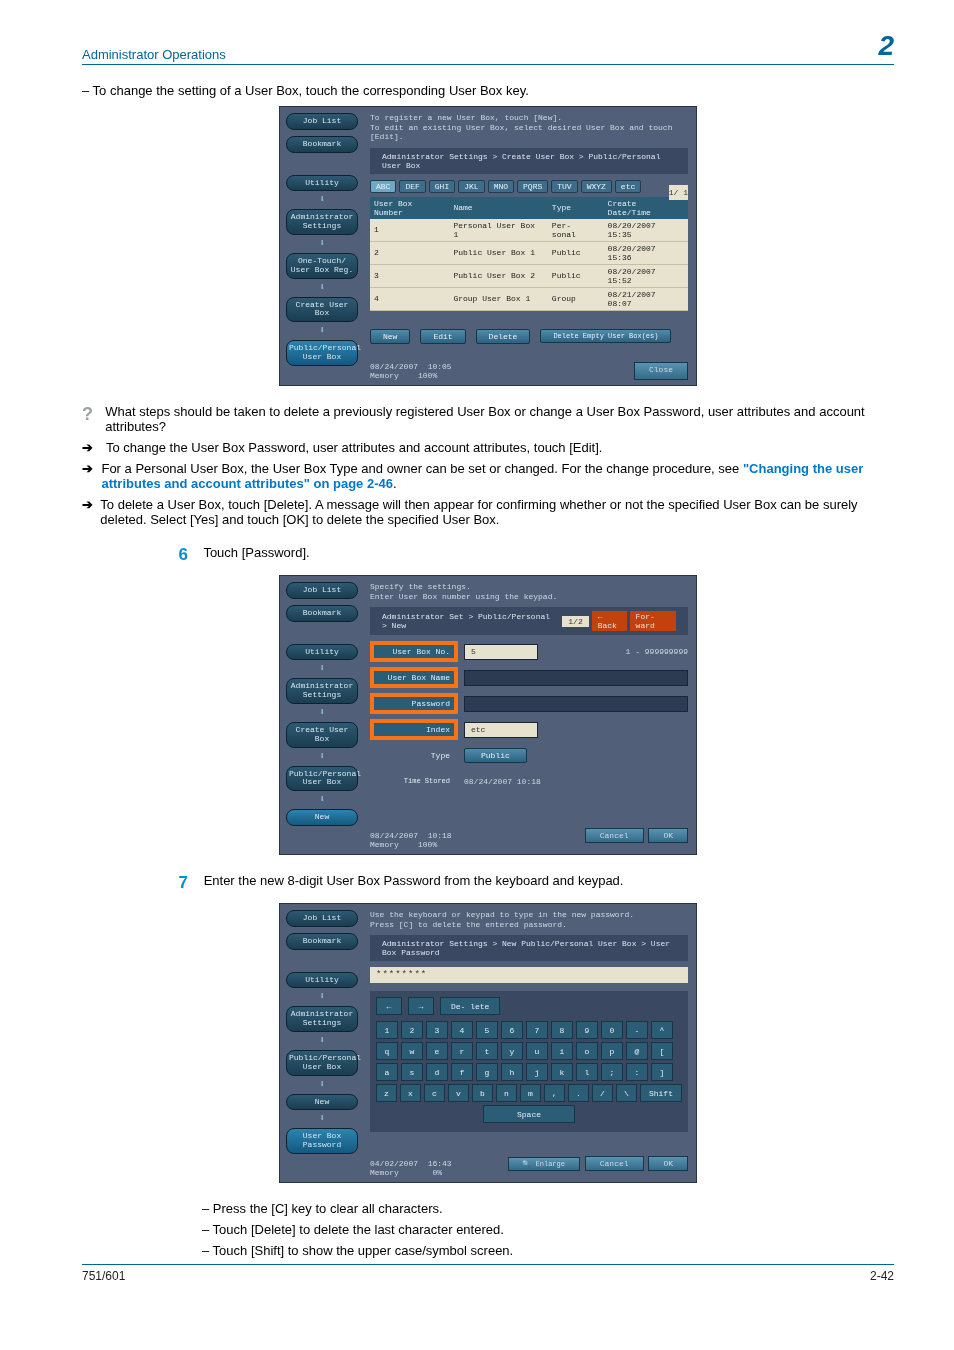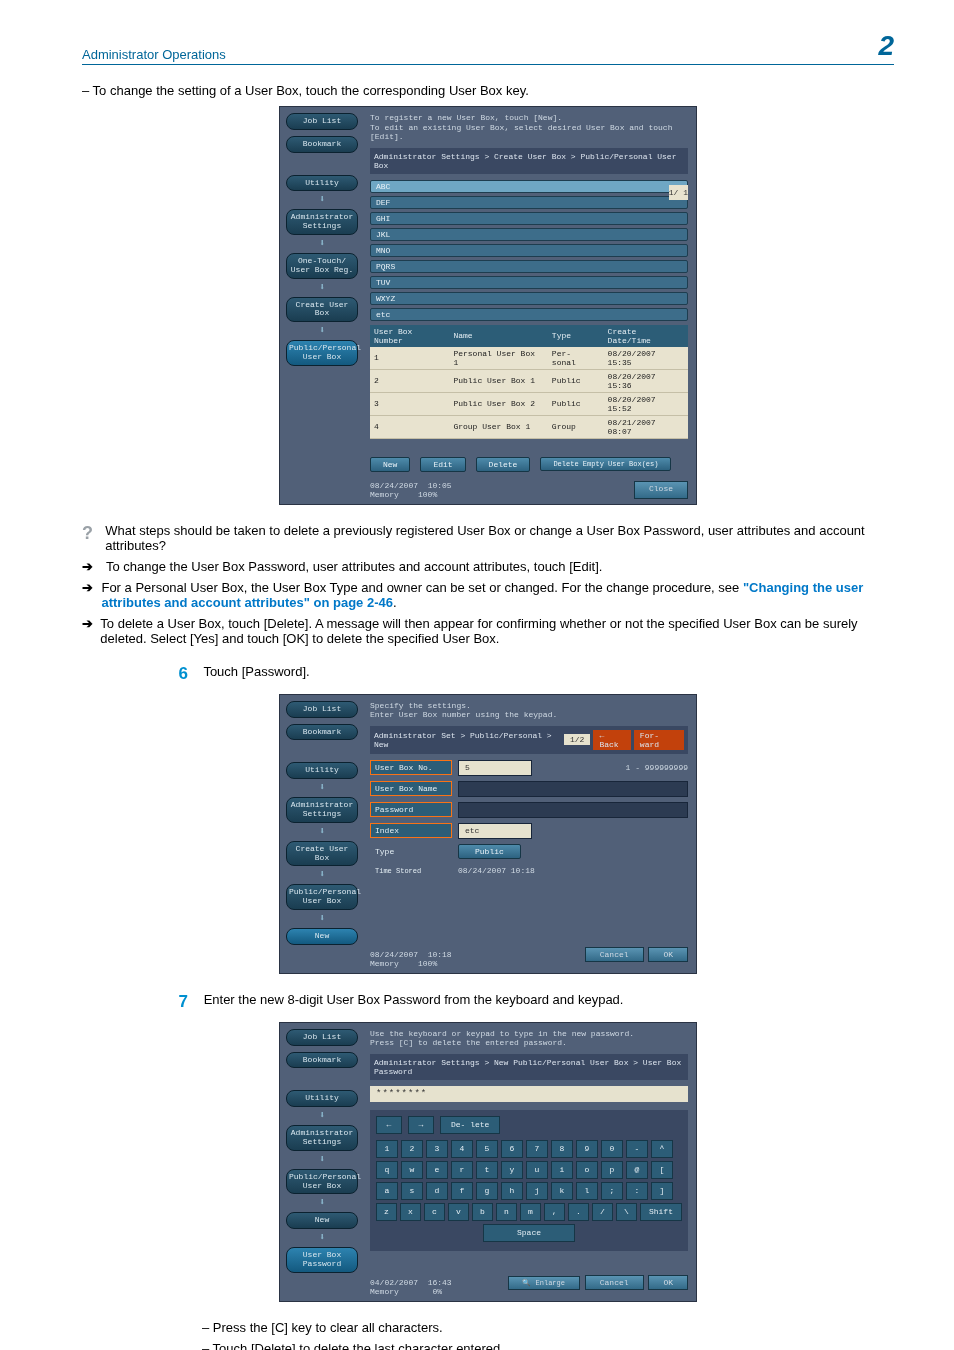--- a/index.html
+++ b/index.html
@@ -104,29 +104,29 @@
   }
   .panel .main {
     margin-left: 84px;
     padding: 6px 8px 6px 6px;
     min-height: 240px;
     position: relative;
   }
   .panel .instr { color: #cfd9e3; font-size: 8px; line-height: 1.2; margin-bottom: 6px; }
   .panel .bc {
     background: #3a4862;
-    padding: 4px 4px;
+    padding: 4px 12px;
     font-size: 8px;
     color: #dce4ee;
     margin-bottom: 6px;
     display: flex;
     align-items: center;
     gap: 6px;
   }
-  .panel .chip-row { display: flex; gap: 3px; flex-wrap: wrap; margin-bottom: 4px; flex-direction: column; }
+  .panel .chip-row { display: flex; gap: 3px; flex-wrap: wrap; margin-bottom: 4px; }
   .panel .chip {
     background: #3d6d8a;
     border: 1px solid #1e3d4f;
     color: #e8f1f7;
     padding: 1px 5px;
     font-size: 8px;
     border-radius: 2px;
   }
   .panel .chip.sel { background: #6fa7c4; }
   .panel table.ubox {
@@ -185,22 +185,22 @@
     font-size: 8px;
   }
 
   .panel .fieldrow { display: flex; align-items: center; gap: 6px; margin-bottom: 5px; }
   .panel .fieldlabel {
     background: #2c5d77;
     color: #e3edf3;
     padding: 2px 4px;
     width: 72px;
     font-size: 8px;
-    text-align: left;
-    border: 1px solid #f97316;
+    text-align: right;
+    border: 4px solid #f97316;
   }
   .panel .fieldval {
     background: #2c3b52;
     border: 1px solid #18263a;
     color: #dbe3ed;
     padding: 2px 6px;
     font-size: 8px;
     flex: 1;
     min-height: 10px;
   }

